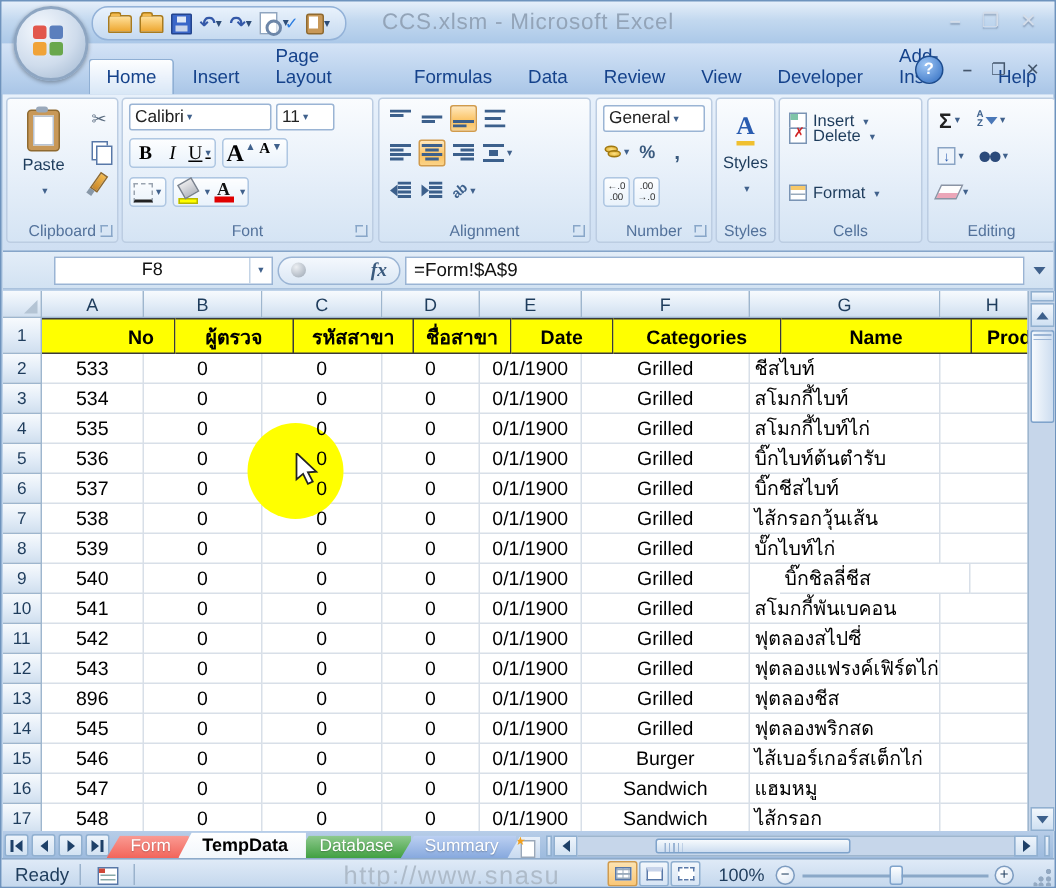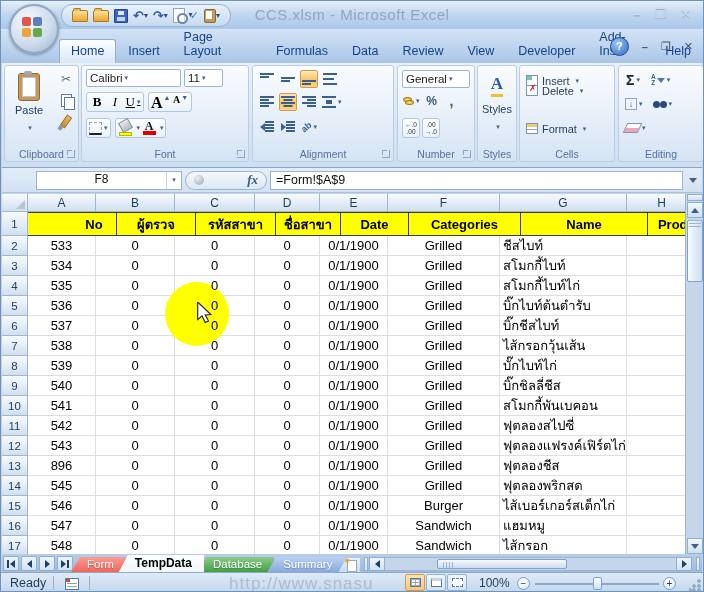--- a/index.html
+++ b/index.html
@@ -812,21 +812,21 @@
             </div>
             <div class="cell" style="width: 65px;">
               <span class="cellv">0</span>
             </div>
             <div class="cell" style="width: 68px;">
               <span class="cellv">0/1/1900</span>
             </div>
             <div class="cell" style="width: 112px;">
               <span class="cellv">Grilled</span>
             </div>
-            <div class="cell left" style="width: 127px;">
+            <div class="cell left" style="width: 127px; margin-left: 20px;">
               <span class="cellv">บิ๊กชิลลี่ชีส</span>
             </div>
             <div class="cell" style="width: 70px;">
               <span class="cellv"></span>
             </div>
           </div>
           <div class="gr">
             <div class="ch rn" style="width: 26px;">10</div>
             <div class="cell" style="width: 68px;">
               <span class="cellv">541</span>

